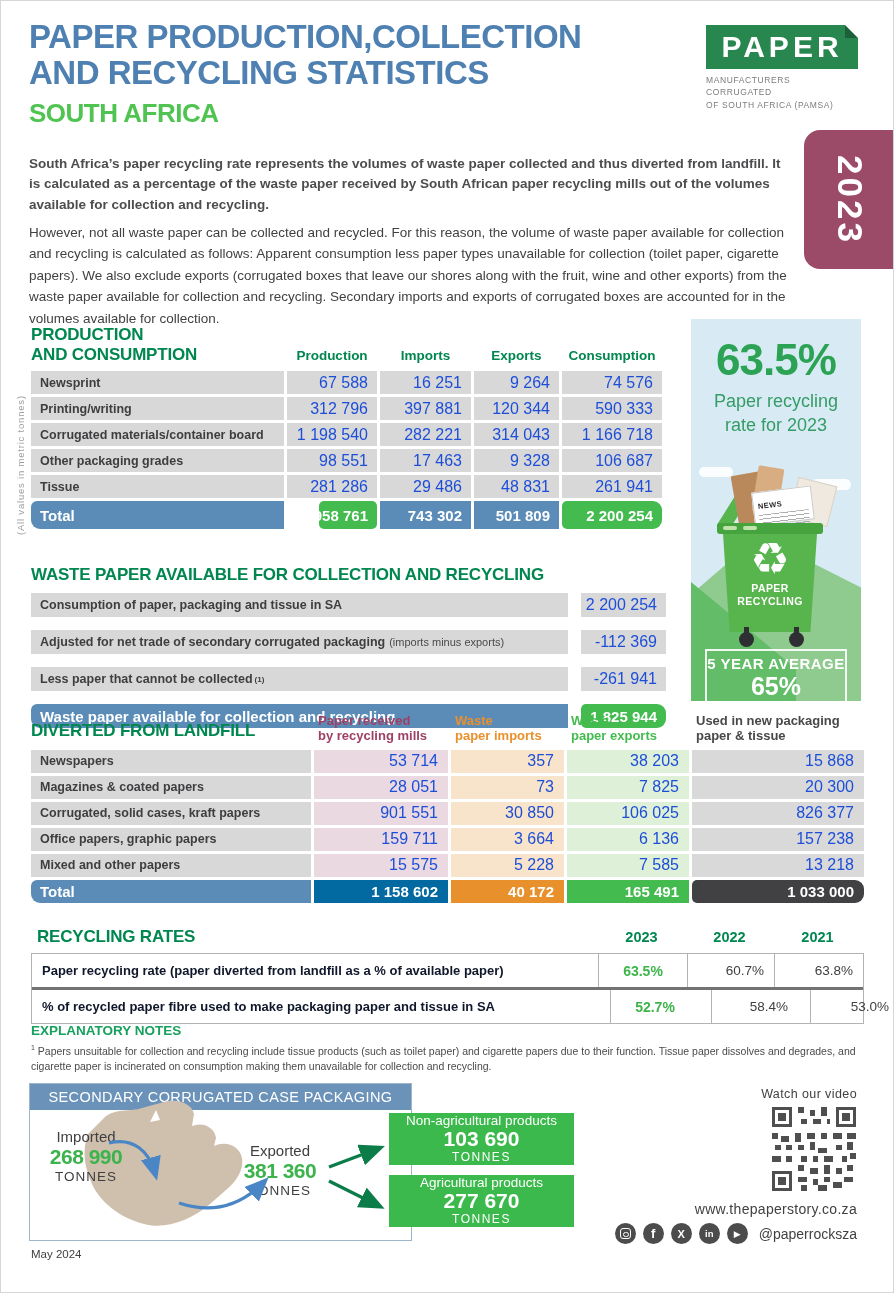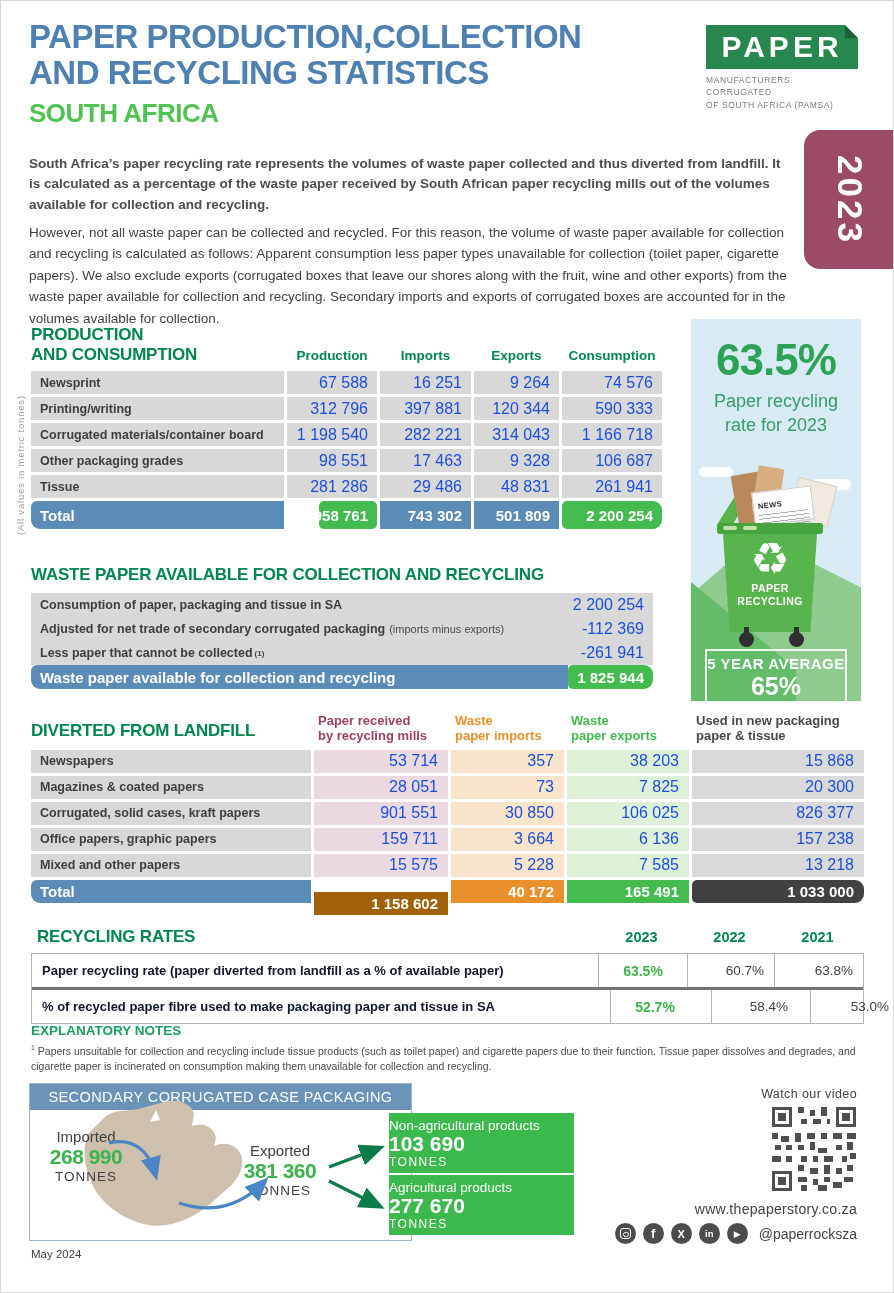--- a/index.html
+++ b/index.html
@@ -35,21 +35,21 @@
   
   .units-note{position:absolute;left:14px;top:534px;transform:rotate(-90deg);transform-origin:0 0;font-size:9.5px;color:#9c9c9c;letter-spacing:0.8px;white-space:nowrap;}
   .prod-sec{position:absolute;left:30px;top:322px;width:625px;}
   .prod-grid{display:grid;grid-template-columns:253px 90px 91px 85px 100px;gap:3px;}
   .prod-head{margin-bottom:6px;align-items:end;}
   .prod-head .ch{color:#00874f;font-weight:bold;font-size:13.5px;text-align:center;padding-bottom:2px;}
   .prod-title{margin-top:2px;}
 
   
   .waste-sec{position:absolute;left:30px;top:564px;width:625px;}
-  .waste-grid{display:grid;grid-template-columns:537px 85px;gap:0;margin-top:8px;}
+  .waste-grid{display:grid;grid-template-columns:537px 85px;gap:13px;margin-top:8px;}
   .waste-grid .cell{height:24px;}
   .lbl-small{font-weight:normal;font-size:11px;color:#4a4a4c;margin-left:4px;}
   sup.fn{font-size:8px;margin-left:2px;color:#3e3e40;}
 
   
   .sidebar{position:absolute;left:690px;top:318px;width:170px;height:382px;background:#d8ebf4;overflow:hidden;}
   .hill-light{position:absolute;bottom:0;left:0;width:100%;height:45%;background:#8fca8f;clip-path:polygon(0 38%,40% 4%,100% 34%,100% 100%,0 100%);}
   .hill-dark{position:absolute;bottom:0;left:0;width:62%;height:38%;background:#63bd68;clip-path:polygon(0 18%,100% 78%,100% 100%,0 100%);}
   .cloud{position:absolute;background:#fff;border-radius:20px;opacity:.9;}
   .rate-big{position:absolute;top:16px;width:100%;text-align:center;font-size:44px;font-weight:bold;color:#2ba254;letter-spacing:-1px;}
@@ -75,21 +75,21 @@
 
   
   .lf-sec{position:absolute;left:30px;top:712px;width:833px;}
   .lf-grid{display:grid;grid-template-columns:280px 134px 113px 122px 172px;gap:3px;}
   .lf-head{margin-bottom:6px;align-items:start;}
   .lf-head .ch{font-weight:bold;font-size:13px;line-height:1.18;padding-left:4px;}
   .c-pink{background:#ead9e1;}
   .c-peach{background:#f8e4ca;}
   .c-ltgreen{background:#dff0d8;}
   .c-gray{background:#d9d9d9;}
-  .t-maroon{background:#a16207;margin-top:12px;}
+  .t-maroon{background:#0369a1;}
   .t-orange{background:#e8902c;}
   .t-green{background:#43bb4f;}
   .t-dark{background:#414144;}
   .lf-grid .cell{height:23px;}
   .lf-grid .cell-num{padding-right:10px;}
 
   
   .rates-head{position:absolute;left:30px;top:926px;width:833px;height:24px;}
   .rates-title{position:absolute;left:6px;top:0;}
   .rates-year{position:absolute;top:2px;font-size:14.5px;font-weight:bold;color:#00874f;text-align:center;}
@@ -111,21 +111,21 @@
   .pack-box{position:absolute;left:28px;top:1082px;width:383px;height:158px;border:1px solid #9db6ca;background:#fff;}
   .pack-head{height:26px;background:#6b92b8;display:flex;align-items:center;justify-content:center;color:#fff;font-size:14.5px;letter-spacing:0.4px;}
   .map-svg{position:absolute;left:30px;top:12px;}
   .flow{position:absolute;text-align:center;}
   .flow-imported{left:6px;top:44px;width:100px;}
   .flow-exported{left:202px;top:58px;width:96px;}
   .flow-lbl{font-size:15px;color:#3f3f41;}
   .flow-val{font-size:21px;font-weight:bold;color:#3cb34c;letter-spacing:-0.5px;}
   .flow-unit{font-size:13.5px;color:#3f3f41;letter-spacing:1px;}
   .pack-arrows{position:absolute;left:28px;top:1082px;width:560px;height:158px;overflow:visible;pointer-events:none;z-index:3;}
-  .green-box{position:absolute;left:388px;width:185px;height:60px;background:#3cb94c;color:#fff;padding-top:5px;z-index:2;}
+  .green-box{position:absolute;left:388px;width:185px;height:52px;background:#3cb94c;color:#fff;text-align:center;z-index:2;}
   .gb-1{top:1112px;}
   .gb-2{top:1174px;}
   .gb-lbl{font-size:13.5px;}
   .gb-val{font-size:21px;font-weight:bold;line-height:1.05;}
   .gb-unit{font-size:12px;letter-spacing:1.5px;}
 
   
   .date-note{position:absolute;left:30px;top:1247px;font-size:11.5px;color:#3f3f41;}
   .video-lbl{position:absolute;right:36px;top:1086px;font-size:12.5px;color:#414141;letter-spacing:0.4px;}
   .qr{position:absolute;right:37px;top:1106px;}

